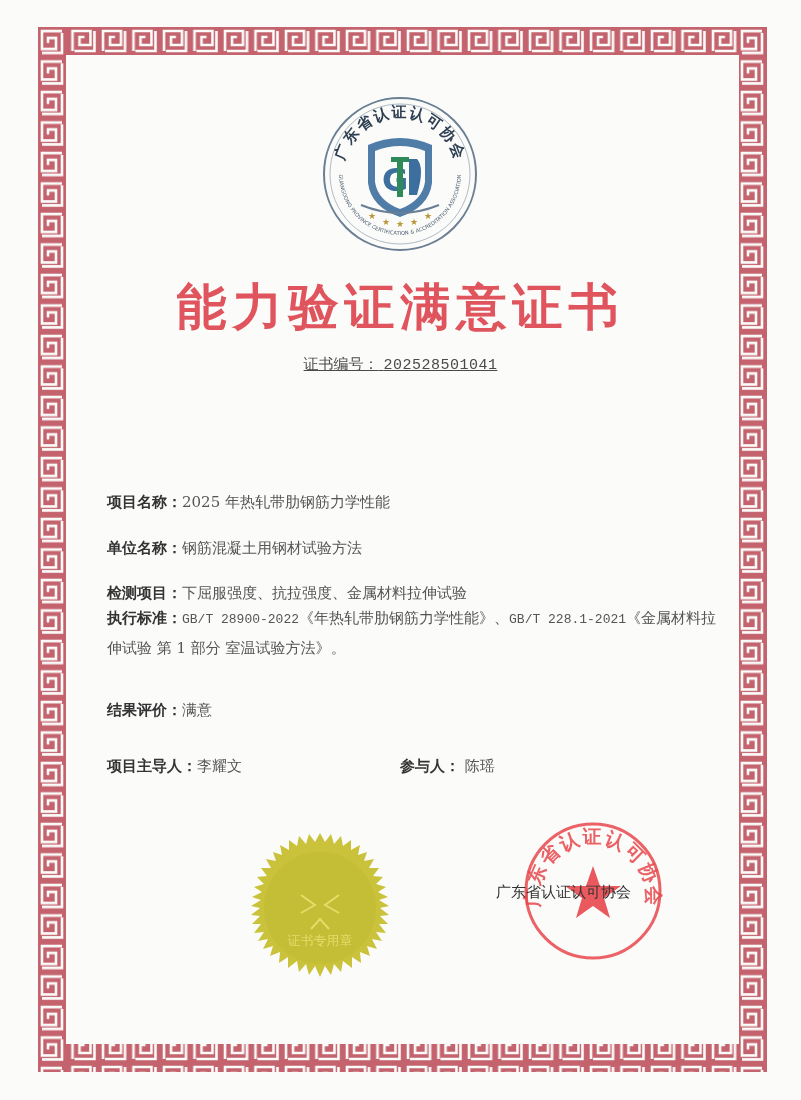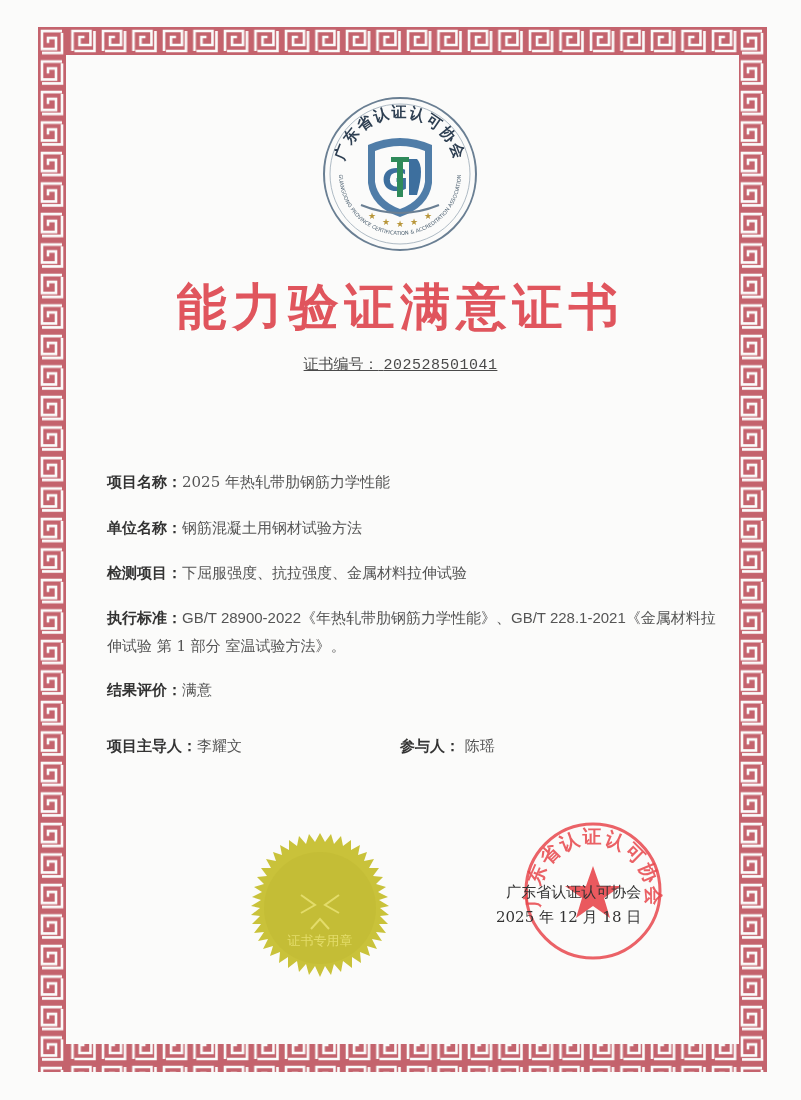--- a/index.html
+++ b/index.html
@@ -17,26 +17,26 @@
   .title {
     position: absolute; left: 0; width: 801px; top: 274px; text-align: center;
     font-family: Liberation Serif, serif; font-weight: bold;
     font-size: 50px; letter-spacing: 6px; color: #e0555d;
   }
   .cert-no {
     position: absolute; left: 0; width: 801px; top: 355px; text-align: center;
     font-size: 15px; color: #4a4a4a; text-decoration: underline;
   }
   .cert-no .num { font-family: "Liberation Mono", "DejaVu Sans Mono", monospace; letter-spacing: 0.5px; }
-  .row { position: absolute; left: 107px; font-size: 15px; line-height: 30px; color: #3d3d3d; }
+  .row { position: absolute; left: 107px; font-size: 15px; line-height: 30px; color: #3d3d3d; margin-top: 20px; }
   .row .lbl { font-family: "DejaVu Sans", sans-serif; font-weight: bold; color: #333; }
   .row .val { color: #555; }
   .std { position: absolute; left: 107px; top: 604px; width: 620px; font-size: 15px; line-height: 28px; color: #555; }
   .std .lbl { font-family: "DejaVu Sans", sans-serif; font-weight: bold; color: #333; }
-  .std .code { font-family: Liberation Sans, sans-serif; font-size: 15px; }
+  .std .code { font-family: Liberation Mono, monospace; font-size: 13px; }
   .gold { position: absolute; left: 243px; top: 833px; width: 154px; height: 154px; }
   .stamp { position: absolute; left: 522px; top: 820px; width: 142px; height: 142px; }
   .issuer { position: absolute; left: 496px; top: 880px; font-size: 15px; color: #333; line-height: 25px; text-align: right; }
 </style>
 </head>
 <body>
 
 <div class="frame">
   <svg width="729" height="1045" viewBox="0 0 729 1045">
     <defs>
@@ -143,14 +143,13 @@
       </defs>
     <text font-size="19" font-weight="bold" fill="#e8474c" opacity="0.85" font-family="DejaVu Sans, sans-serif" letter-spacing="2">
       <textPath href="#stampArc" startOffset="50%" text-anchor="middle">广东省认证认可协会</textPath>
     </text>
     <polygon fill="#e8474c" opacity="0.9" points="71,46 78,66 99,66 82,78 88,98 71,86 54,98 60,78 43,66 64,66"></polygon>
   </svg>
 </div>
 
 <div class="issuer">
   <div>广东省认证认可协会</div>
-  <div>2025 年 12 月 18 日</div>
 </div>
 
 </body></html>

